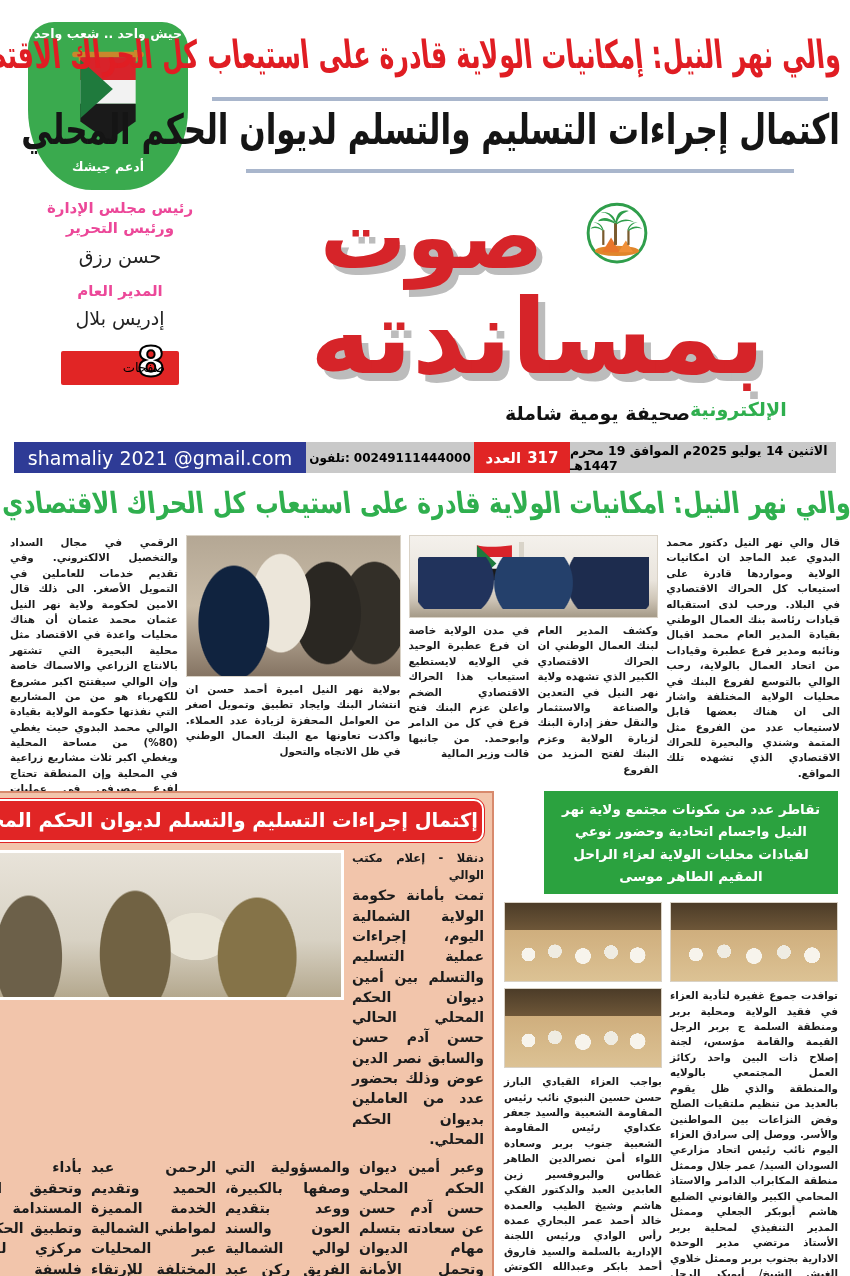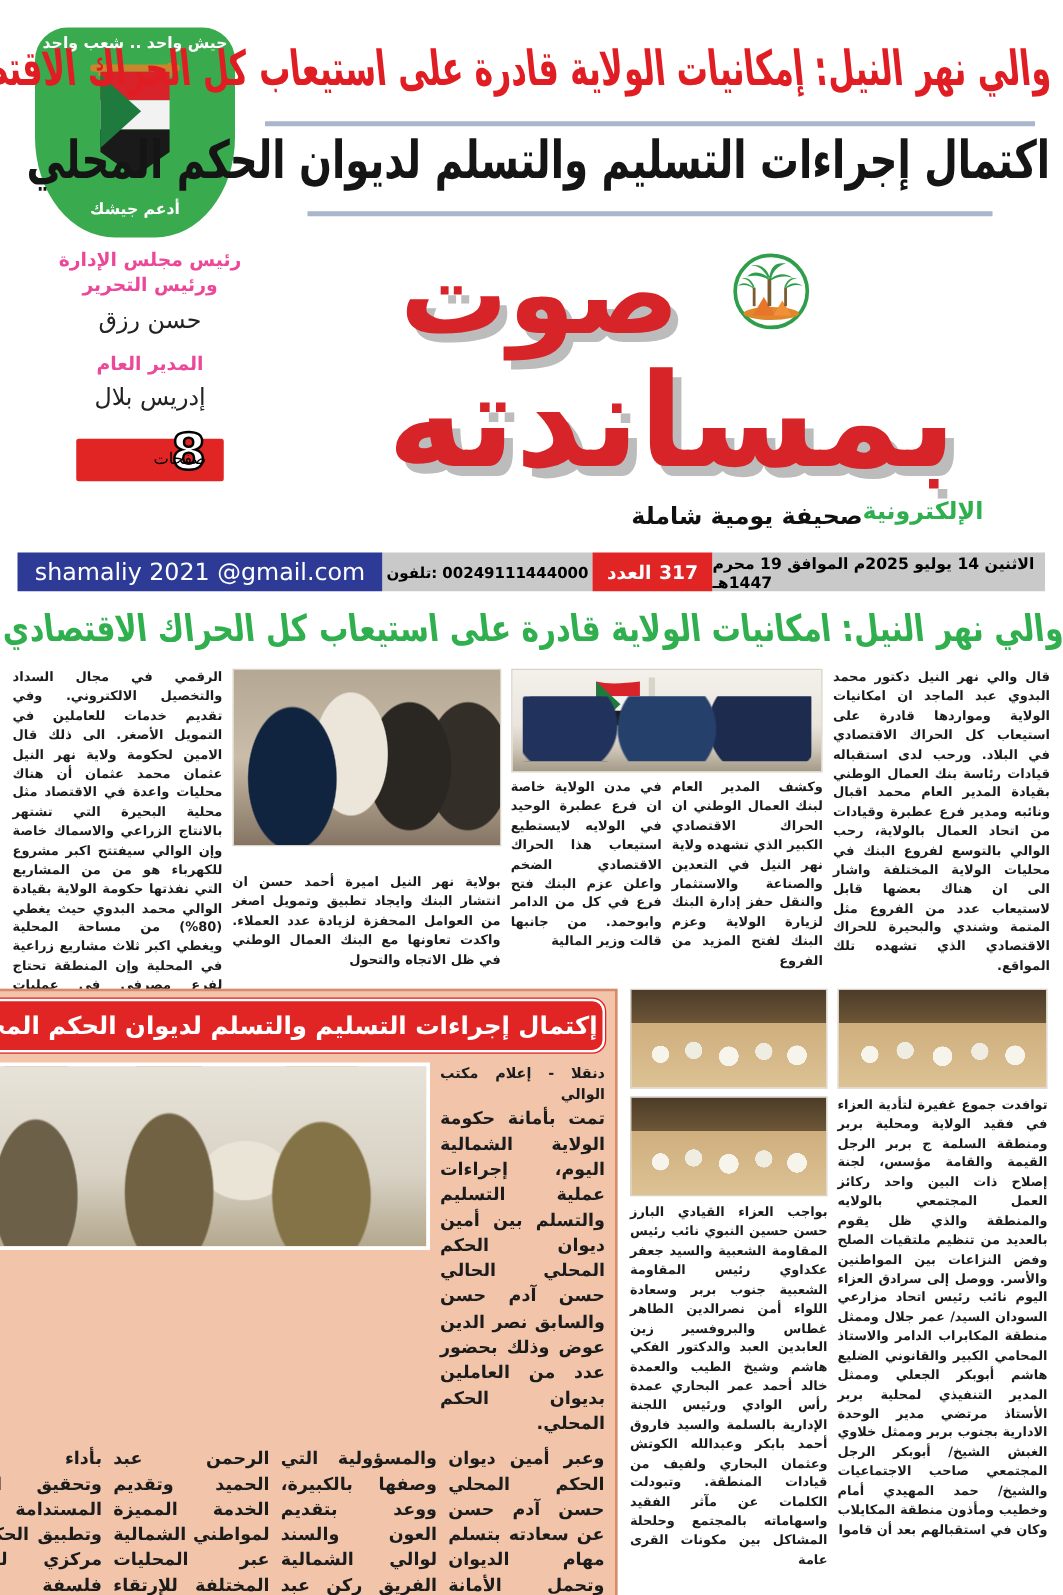--- a/index.html
+++ b/index.html
@@ -56,21 +56,21 @@
                     margin:16px 0 4px; transform:scaleY(1.25) skewX(8deg); }
 
   
   .lead-story { display:flex; gap:8px; padding:14px 10px 6px; height:262px; }
   .lead-story p, .news-col p { font-size:10.4px; font-weight:bold; color:#1c1c1c; text-align:justify; line-height:1.48; }
   .byline { font-weight:900; font-size:11px; color:#000; margin-bottom:2px; text-align:justify; }
   .tr-lead { width:178px; }
   .tr-mid { width:256px; display:flex; flex-direction:column; gap:5px; }
   .tr-mid .subcols { display:flex; gap:8px; }
   .tr-mid .subcols > div { flex:1; }
-  .tr-photo1 { width:220px; display:flex; flex-direction:column; gap:22px; }
+  .tr-photo1 { width:220px; display:flex; flex-direction:column; gap:5px; }
   .tr-digital { width:172px; }
 
   .photo { position:relative; overflow:hidden; border:1px solid #d9d2c6; }
   .ph-flagroom { height:142px; background:linear-gradient(180deg,#f4f1ec 0%,#e9e4dc 55%,#cfc6b8 78%,#a59a88 100%); }
   .ph-flagroom .couch { position:absolute; bottom:8px; left:8px; right:8px; height:52px;
        background:radial-gradient(ellipse 42px 40px at 15% 45%,#21335c 97%,transparent),
                   radial-gradient(ellipse 40px 42px at 50% 50%,#24406b 97%,transparent),
                   radial-gradient(ellipse 46px 44px at 84% 45%,#1d2c4e 97%,transparent); }
   .ph-meeting1 { height:142px; background:
        radial-gradient(ellipse 36px 58px at 22% 62%,#10233f 97%,transparent),
@@ -240,20 +240,21 @@
       <p>بولاية نهر النيل اميرة أحمد حسن ان انتشار البنك وايجاد تطبيق وتمويل اصغر من العوامل المحفزة لزيادة عدد العملاء. واكدت تعاونها مع البنك العمال الوطني في ظل الاتجاه والتحول</p>
     </div>
     <div class="tr-digital news-col">
       <p>الرقمي في مجال السداد والتخصيل الالكتروني. وفي تقديم خدمات للعاملين في التمويل الأصغر. الى ذلك قال الامين لحكومة ولاية نهر النيل عثمان محمد عثمان أن هناك محليات واعدة في الاقتصاد مثل محلية البحيرة التي تشتهر بالانتاج الزراعي والاسماك خاصة وإن الوالي سيفتتح اكبر مشروع للكهرباء هو من من المشاريع التي نفذتها حكومة الولاية بقيادة الوالي محمد البدوي حيث يغطي (80%) من مساحة المحلية ويغطي اكبر ثلاث مشاريع زراعية في المحلية وإن المنطقة تحتاج لفرع مصرفي في عمليات التمويل والتعامل المصرفي الرقمي في ظل التحول الكامل الدولة في هذا الإتجاه.</p>
     </div>
   </section>
 
   <section class="bottom">
 
     <div class="left-story">
+      <div class="green-banner">تقاطر عدد من مكونات مجتمع ولاية نهر النيل واجسام اتحادية وحضور نوعي لقيادات محليات الولاية لعزاء الراحل المقيم الطاهر موسى</div>
       <div class="left-cols">
         <div class="lc-right">
           <div class="photo ph-crowd"></div>
           <p>توافدت جموع غفيرة لتأدية العزاء في فقيد الولاية ومحلية بربر ومنطقة السلمة ج بربر الرجل القيمة والقامة مؤسس، لجنة إصلاح ذات البين واحد ركائز العمل المجتمعي بالولايه والمنطقة والذي ظل يقوم بالعديد من تنظيم ملتقيات الصلح وفض النزاعات بين المواطنين والأسر. ووصل إلى سرادق العزاء اليوم نائب رئيس اتحاد مزارعي السودان السيد/ عمر جلال وممثل منطقة المكابراب الدامر والاستاذ المحامي الكبير والقانوني الضليع هاشم أبوبكر الجعلي وممثل المدير التنفيذي لمحلية بربر الأستاذ مرتضي مدير الوحدة الادارية بجنوب بربر وممثل خلاوي الغبش الشيخ/ أبوبكر الرجل المجتمعي صاحب الاجتماعيات والشيخ/ حمد المهيدي أمام وخطيب ومأذون منطقة المكايلاب وكان في استقبالهم بعد أن قاموا</p>
         </div>
         <div class="lc-left">
           <div class="photo ph-crowd"></div>
           <div class="photo ph-crowd"></div>
           <p>بواجب العزاء القيادي البارز حسن حسين النبوي نائب رئيس المقاومة الشعبية والسيد جعفر عكداوي رئيس المقاومة الشعبية جنوب بربر وسعادة اللواء أمن نصرالدين الطاهر غطاس والبروفسير زين العابدين العبد والدكتور الفكي هاشم وشيخ الطيب والعمدة خالد أحمد عمر البحاري عمدة رأس الوادي ورئيس اللجنة الإدارية بالسلمة والسيد فاروق أحمد بابكر وعبدالله الكوتش وعثمان البحاري ولفيف من قيادات المنطقة. وتبودلت الكلمات عن مآثر الفقيد واسهاماته بالمجتمع وحلحلة المشاكل بين مكونات القرى عامة</p>
         </div>

